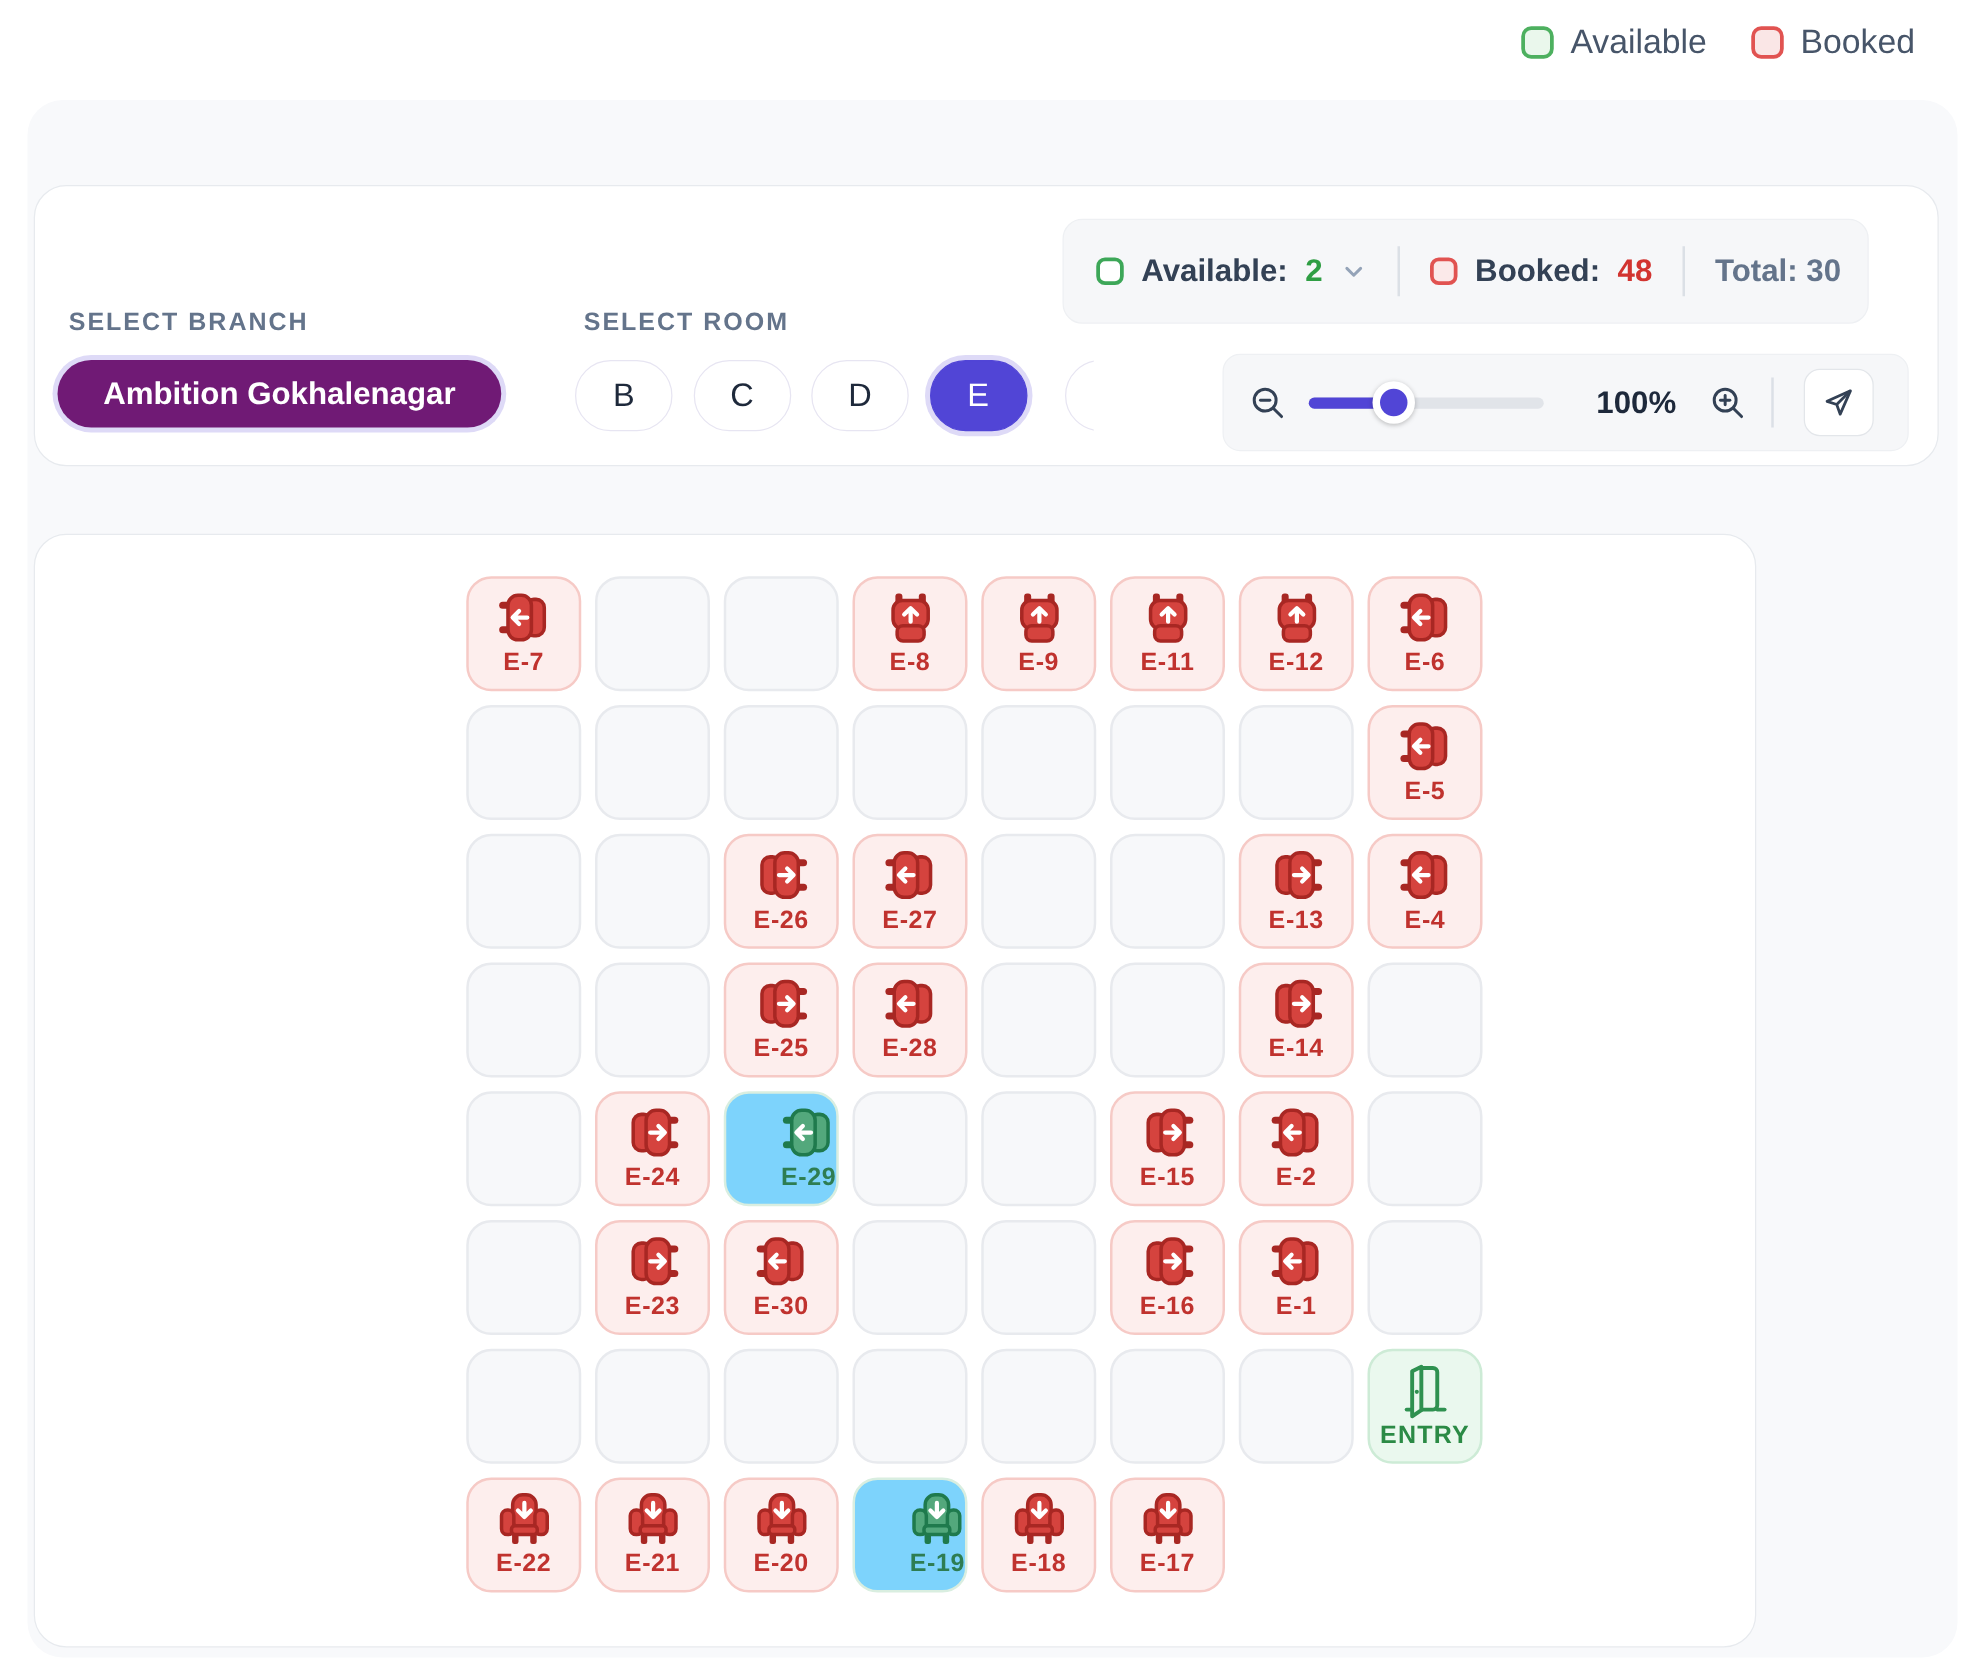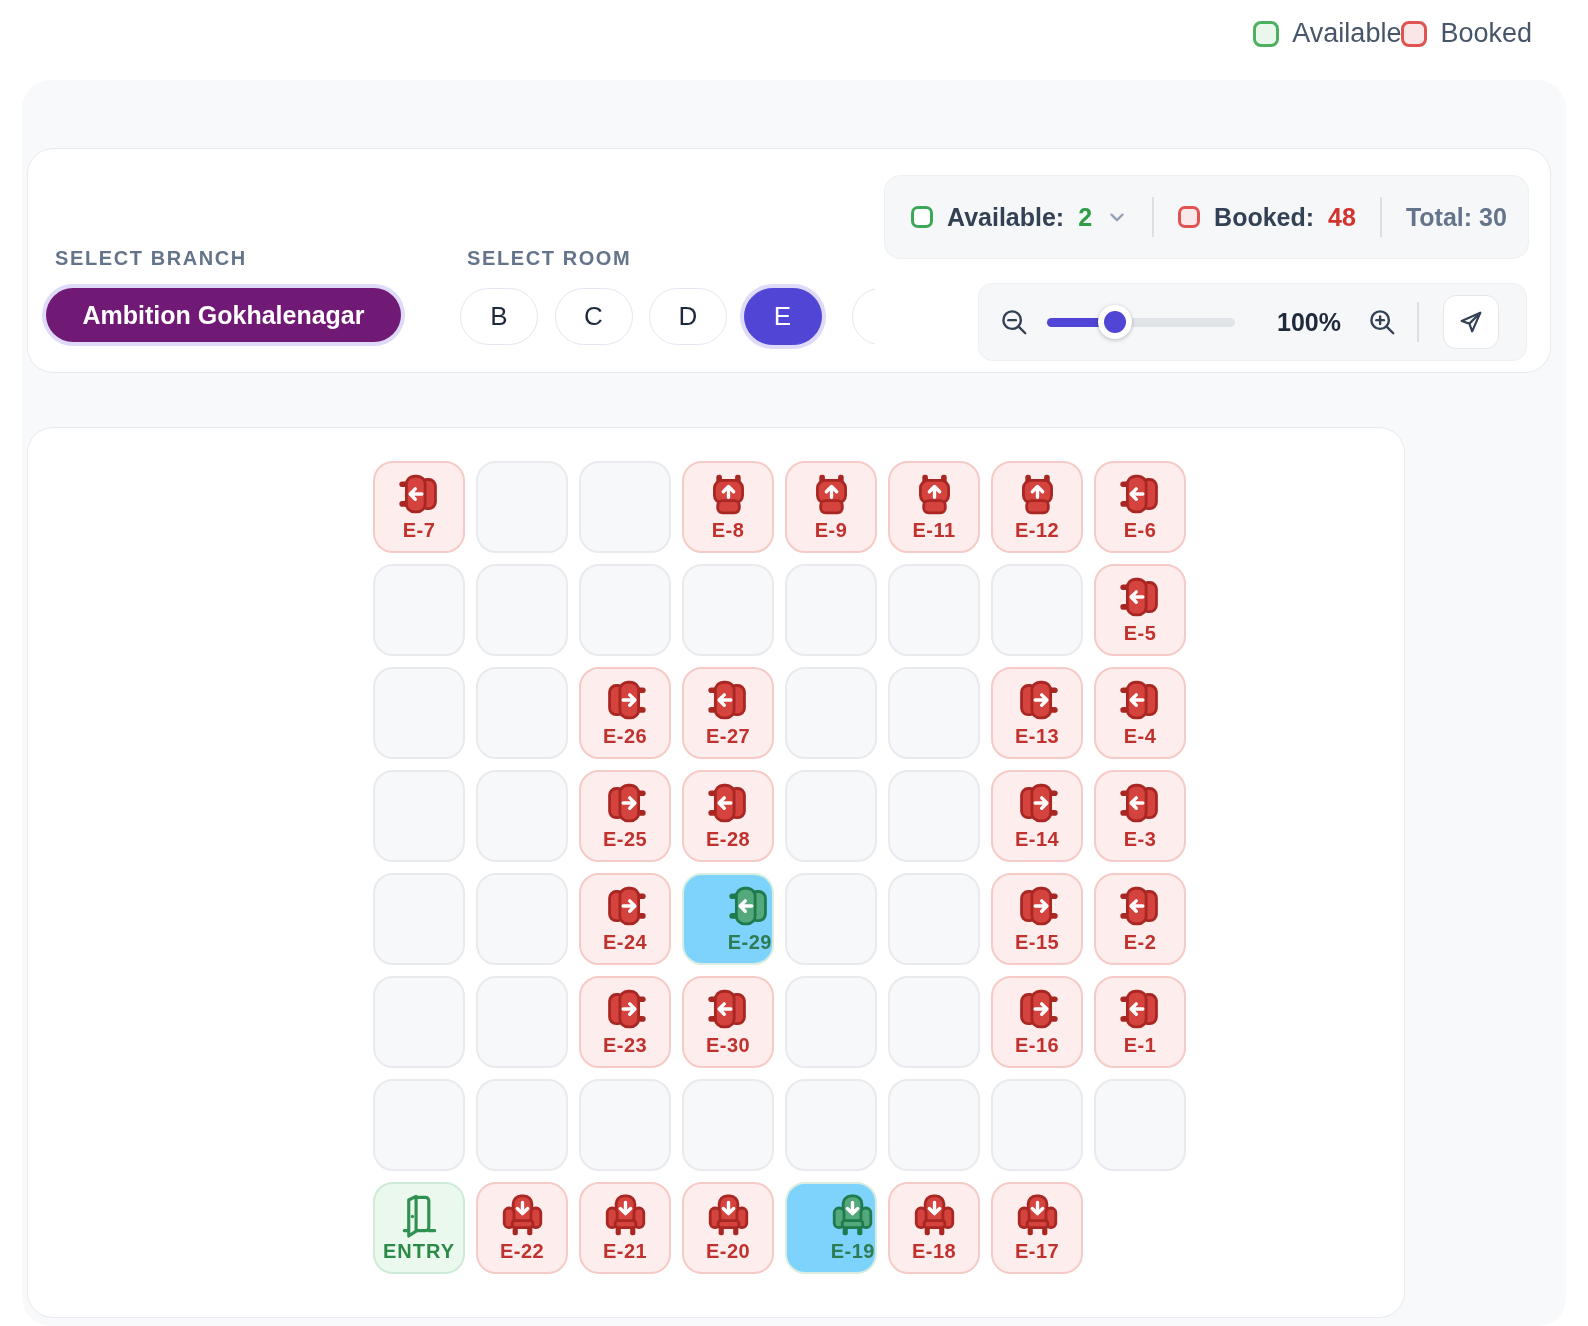--- a/index.html
+++ b/index.html
@@ -1,20 +1,20 @@
 <!DOCTYPE html>
 <html><head>
 <meta charset="utf-8">
 <style>
   * { margin:0; padding:0; box-sizing:border-box; }
   html,body { width:1588px; height:1326px; background:#ffffff; overflow:hidden;
     font-family:"Liberation Sans", sans-serif; color:#334155; }
 
   
-  .legend { position:absolute; top:18px; right:56px; display:flex; align-items:center; }
+  .legend { position:absolute; top:18px; right:56px; display:flex; gap:36px; align-items:center; }
   .legend-item { display:flex; gap:13px; align-items:center; font-size:27px; color:#475569; }
   .swatch { width:26px; height:26px; border-radius:8px; }
   .swatch.green { border:3.5px solid #4db05f; background:#eaf7ec; }
   .swatch.red   { border:3.5px solid #e15351; background:#fae6e6; }
 
   
   .shell { position:absolute; left:22px; top:80px; width:1544px; height:1246px;
     background:#f8f9fb; border-radius:28px; }
 
   
@@ -29,21 +29,21 @@
   .rooms-clip { position:absolute; left:455px; top:282px; width:420px; height:70px;
     overflow:hidden; display:block; }
   .room-pill { position:absolute; top:6px; width:78px; height:57px; border-radius:29px;
     background:#fff; border:1.5px solid #e7e5f2; color:#1e293b; font-size:26px;
     display:flex; align-items:center; justify-content:center; cursor:pointer;
     font-family:"Liberation Sans",sans-serif; }
   .room-pill.selected { background:#5145d6; border-color:#5145d6; color:#fff;
     box-shadow:0 0 0 4px #dedaf7; }
 
   
-  .stats-box { position:absolute; left:884px; top:175px; width:645px; height:84px;
+  .stats-box { position:absolute; left:850px; top:175px; width:645px; height:84px;
     background:#f6f7f9; border:1px solid #eef0f3; border-radius:16px;
     display:flex; align-items:center; padding:0 26px; gap:14px; }
   .stat-text { font-size:25px; font-weight:bold; color:#334155; white-space:nowrap; }
   .stat-num-green { font-size:25px; font-weight:bold; color:#2f9e44; }
   .stat-num-red { font-size:25px; font-weight:bold; color:#d23430; }
   .stat-total { font-size:25px; font-weight:bold; color:#64748b; white-space:nowrap; }
   .mini-swatch { width:22px; height:22px; border-radius:7px; flex:none; }
   .mini-swatch.green { border:3.5px solid #3da758; background:#fff; }
   .mini-swatch.red { border:3.5px solid #e15351; background:#fbe9e9; }
   .v-div { width:2px; height:40px; background:#dbe0e6; margin:0 10px; flex:none; }
@@ -351,32 +351,20 @@
     <rect x="2.5" y="10" width="12" height="6" rx="3" fill="#a82723"></rect>
     <rect x="2.5" y="31" width="12" height="6" rx="3" fill="#a82723"></rect>
     <rect x="25" y="8" width="16" height="31" rx="7" fill="#d5433e" stroke="#a82723" stroke-width="3"></rect>
     <rect x="10" y="4.5" width="20" height="38" rx="8.5" fill="#d5433e" stroke="#a82723" stroke-width="3"></rect>
     <path d="M26.5 23.5 H15 M19.5 18 L14 23.5 L19.5 29" stroke="#fff" stroke-width="3.6" stroke-linecap="round" stroke-linejoin="round" fill="none"></path>
             </g>
           </svg>
         </span>
         <span class="tile-label">E-14</span>
       </div>
-      <div class="tile booked">
-        <span class="chair">
-          <svg width="45" height="45" viewBox="0 0 48 48">
-    <rect x="2.5" y="10" width="12" height="6" rx="3" fill="#a82723"></rect>
-    <rect x="2.5" y="31" width="12" height="6" rx="3" fill="#a82723"></rect>
-    <rect x="25" y="8" width="16" height="31" rx="7" fill="#d5433e" stroke="#a82723" stroke-width="3"></rect>
-    <rect x="10" y="4.5" width="20" height="38" rx="8.5" fill="#d5433e" stroke="#a82723" stroke-width="3"></rect>
-    <path d="M26.5 23.5 H15 M19.5 18 L14 23.5 L19.5 29" stroke="#fff" stroke-width="3.6" stroke-linecap="round" stroke-linejoin="round" fill="none"></path>
-          </svg>
-        </span>
-        <span class="tile-label">E-3</span>
-      </div>
       <div class="tile empty"></div>
       <div class="tile empty"></div>
       <div class="tile booked">
         <span class="chair">
           <svg width="45" height="45" viewBox="0 0 48 48">
             <g transform="translate(48,0) scale(-1,1)">
     <rect x="2.5" y="10" width="12" height="6" rx="3" fill="#a82723"></rect>
     <rect x="2.5" y="31" width="12" height="6" rx="3" fill="#a82723"></rect>
     <rect x="25" y="8" width="16" height="31" rx="7" fill="#d5433e" stroke="#a82723" stroke-width="3"></rect>
     <rect x="10" y="4.5" width="20" height="38" rx="8.5" fill="#d5433e" stroke="#a82723" stroke-width="3"></rect>

